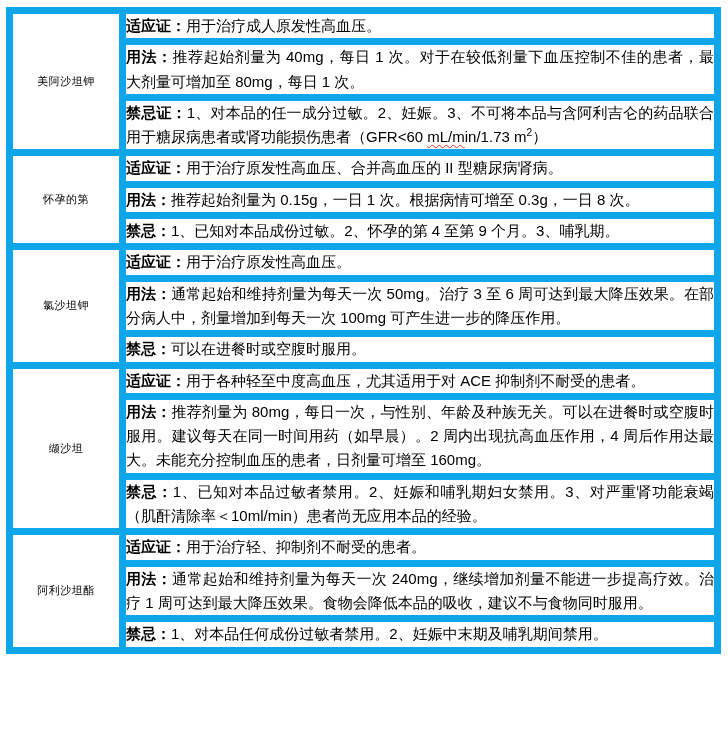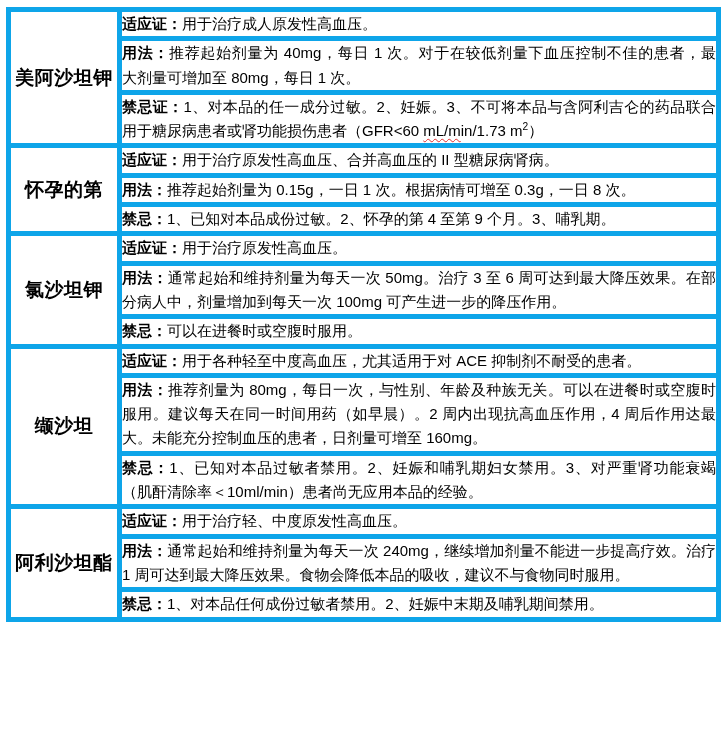--- a/index.html
+++ b/index.html
@@ -17,29 +17,29 @@
   }
   #drug-table {
     position: absolute;
     left: 6px;
     top: 7px;
     width: 715px;
     border-collapse: collapse;
     table-layout: fixed;
   }
   #drug-table td {
-    border: 5px solid #0ea5e9;
+    border: 7px solid #0ea5e9;
     padding: 0;
     vertical-align: middle;
   }
   td.drug-name-cell {
     width: 106px;
     text-align: center;
-    font-weight: bold;
-    font-size: 19px;
+    font-weight: normal;
+    font-size: 11px;
     letter-spacing: 0.5px;
     vertical-align: middle;
   }
   td.info-cell {
     padding: 3px 6px 4px 7px;
     font-size: 15px;
     line-height: 1.62;
     text-align: justify;
     text-justify: inter-ideograph;
     word-break: break-all;
@@ -128,21 +128,21 @@
     </tr>
     <tr>
       <td class="info-cell">
         <span class="label">禁忌：</span><span>1、已知对本品过敏者禁用。2、妊娠和哺乳期妇女禁用。3、对严重肾功能衰竭（肌酐清除率＜10ml/min）患者尚无应用本品的经验。</span>
       </td>
     </tr>
 
     <tr>
       <td class="drug-name-cell" rowspan="3">阿利沙坦酯</td>
       <td class="info-cell">
-        <span class="label">适应证：</span><span>用于治疗轻、中度原发性高血压。</span>
+        <span class="label">适应证：</span><span>用于治疗轻、抑制剂不耐受的患者。</span>
       </td>
     </tr>
     <tr>
       <td class="info-cell">
         <span class="label">用法：</span><span>通常起始和维持剂量为每天一次 240mg，继续增加剂量不能进一步提高疗效。治疗 1 周可达到最大降压效果。食物会降低本品的吸收，建议不与食物同时服用。</span>
       </td>
     </tr>
     <tr>
       <td class="info-cell">
         <span class="label">禁忌：</span><span>1、对本品任何成份过敏者禁用。2、妊娠中末期及哺乳期间禁用。</span>

